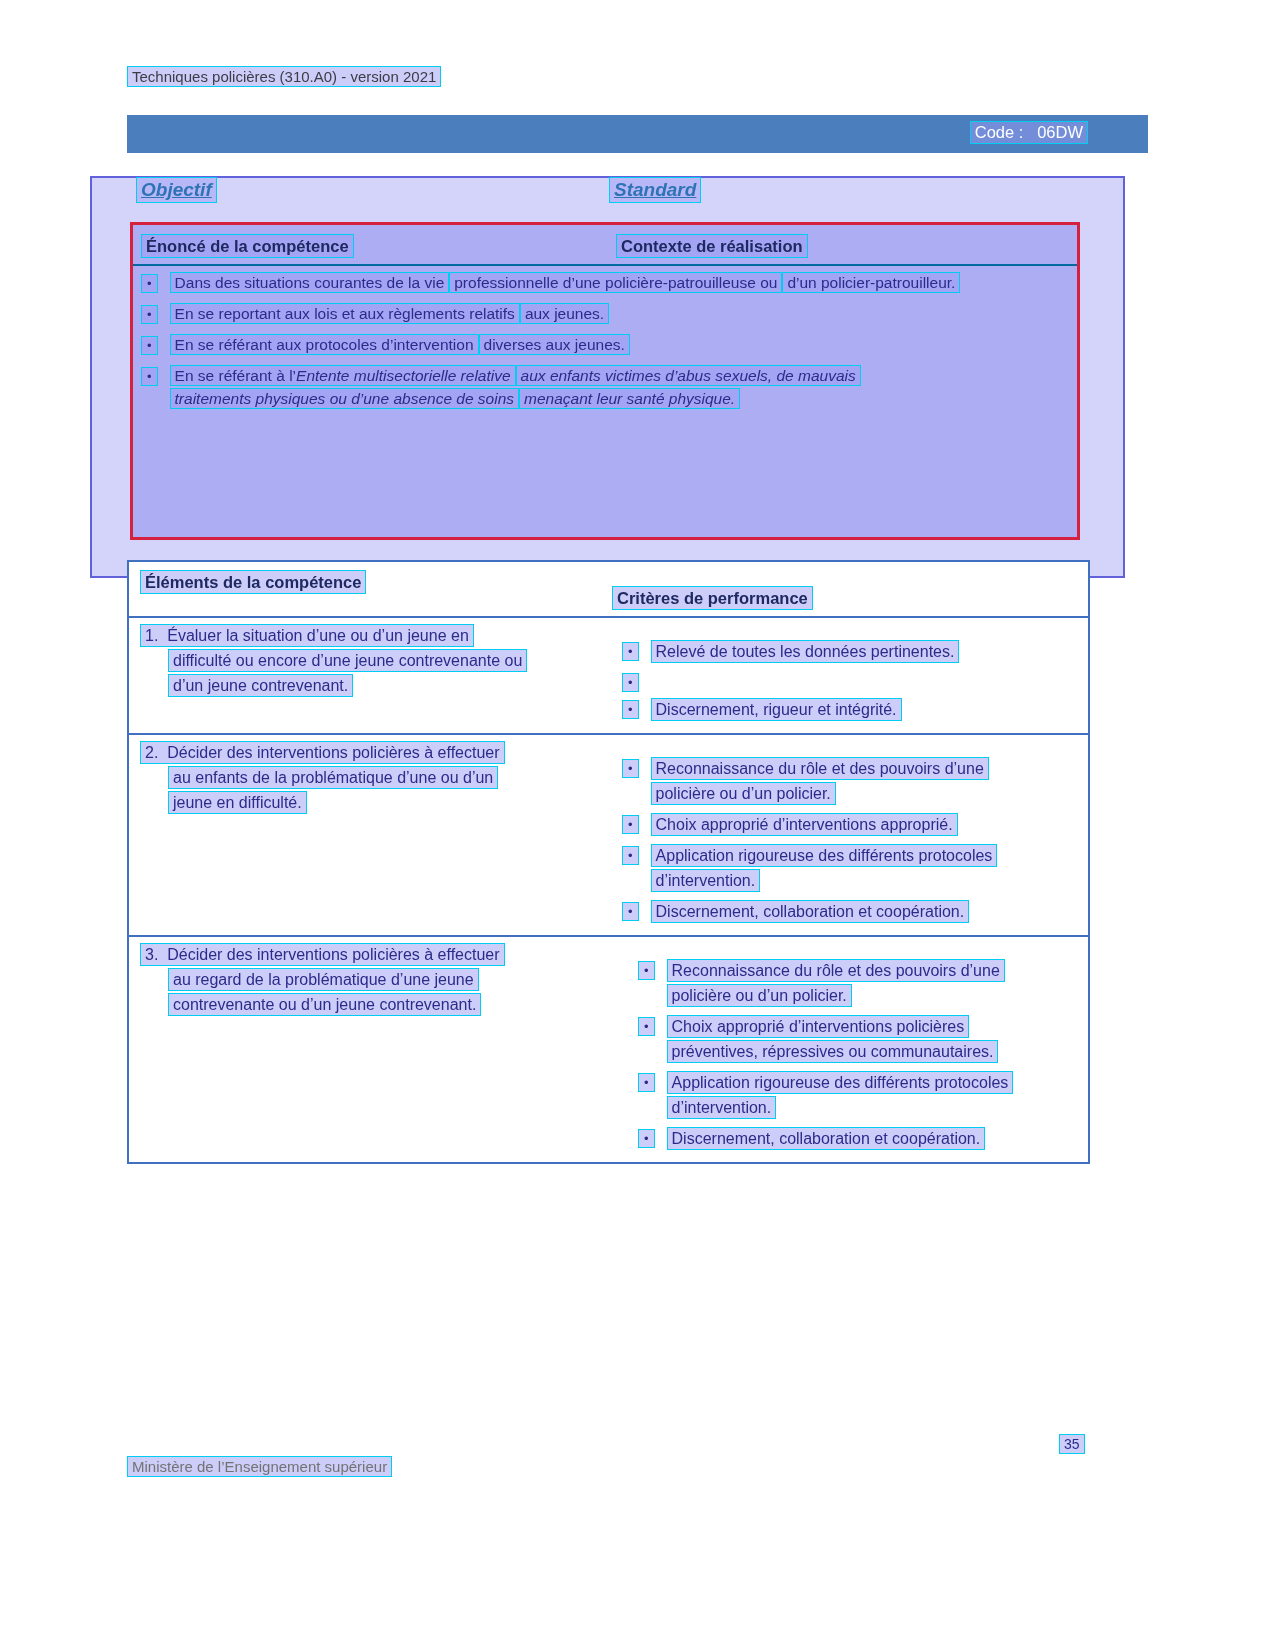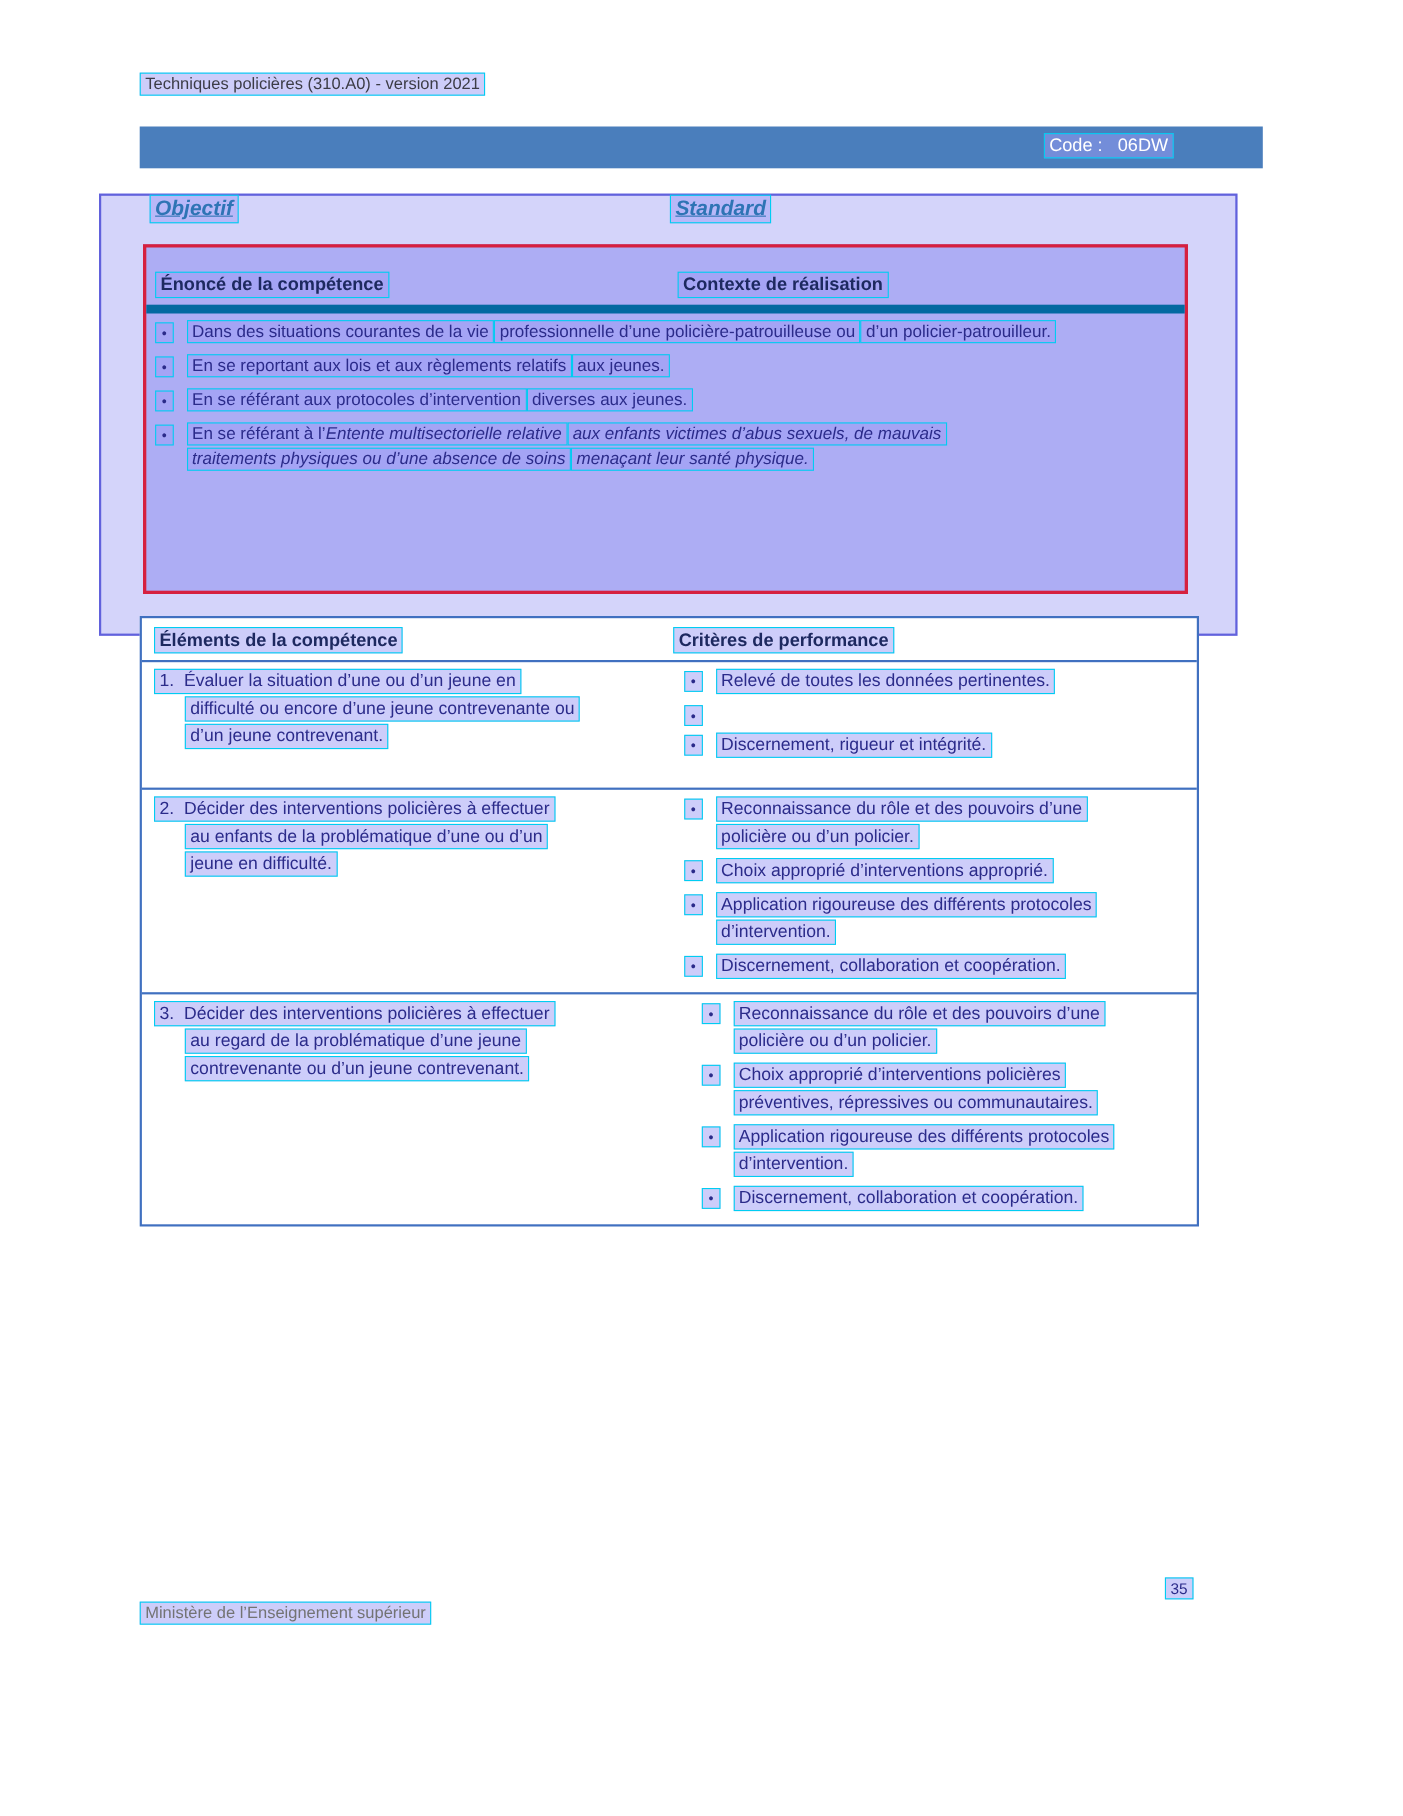--- a/index.html
+++ b/index.html
@@ -22,21 +22,21 @@
   }
 
   .doc-header { position:absolute; left:127px; top:66px; }
   .doc-header .hl { font-size:15px; color:#3c3c46; }
 
   .banner {
     position:absolute; left:127px; top:115px; width:1021px; height:38px;
     background: var(--banner-blue, #4a7ebc);
   }
   .code {
-    position:absolute; right:81px; top:6px; color:#ffffff;
+    position:absolute; right:60px; top:6px; color:#ffffff;
     font-size:16.5px; white-space:pre;
   }
 
   .overlay {
     position:absolute; left:90px; top:176px; width:1035px; height:402px;
     background: var(--overlay-fill, rgba(148,148,242,0.40));
     border: 2px solid var(--overlay-border, rgba(84,84,216,0.90));
   }
 
   .os {
@@ -52,21 +52,21 @@
     color: var(--heading-ink, #1d2960);
   }
 
   
   .table1 {
     position:absolute; left:130px; top:222px; width:950px; min-height:318px;
     border:3px solid var(--red-border, #d6203f);
     background: var(--table1-fill, rgba(118,118,236,0.42));
   }
   .table1 .line { font-size:15.5px; line-height:17px; }
-  .t1-header { display:flex; padding:22px 0 6px; border-bottom:8px solid #0369a1; }
+  .t1-header { display:flex; padding:9px 0 6px; border-bottom:2px solid #0369a1; }
   .t1-body { display:flex; padding:6px 0 8px; }
   .table1 .col-left { width:478px; padding-left:8px; }
   .table1 .col-right { flex:1; }
   .table1 .col-right .th { margin-left:5px; }
   .table1 .dot { margin-left:8px; }
   .table1 .bullet-item { margin-bottom:8px; }
 
   
   .bullet-item { display:flex; align-items:flex-start; }
   .dot {
@@ -77,21 +77,21 @@
 
   
   .table2 {
     position:absolute; left:127px; top:560px; width:963px; min-height:513px;
     border:2px solid var(--table-blue, #4070c0); background:#fff;
   }
   .t2-header { display:flex; padding:8px 0 6px; border-bottom:2px solid var(--table-blue, #4070c0); }
   .t2-row { display:flex; padding:6px 0 4px; border-bottom:2px solid var(--table-blue, #4070c0); }
   .t2-row:last-child { border-bottom:none; }
   .table2 .col-left { width:473px; padding-left:11px; }
-  .table2 .col-right { flex:1; }
+  .table2 .col-right { flex:1;margin-top:16px; }
   .table2 .col-right .th { margin-left:10px; }
   .table2 .dot { margin-left:20px; }
   .table2 .bullet-item { margin-bottom:6px; }
   .row-1 { min-height:116px; }
   .row-2 { min-height:160px; }
   .row-3 { min-height:190px;gap:16px; }
 
   .numbered .line + .line { margin-left:28px; }
 
   .pagenum {

